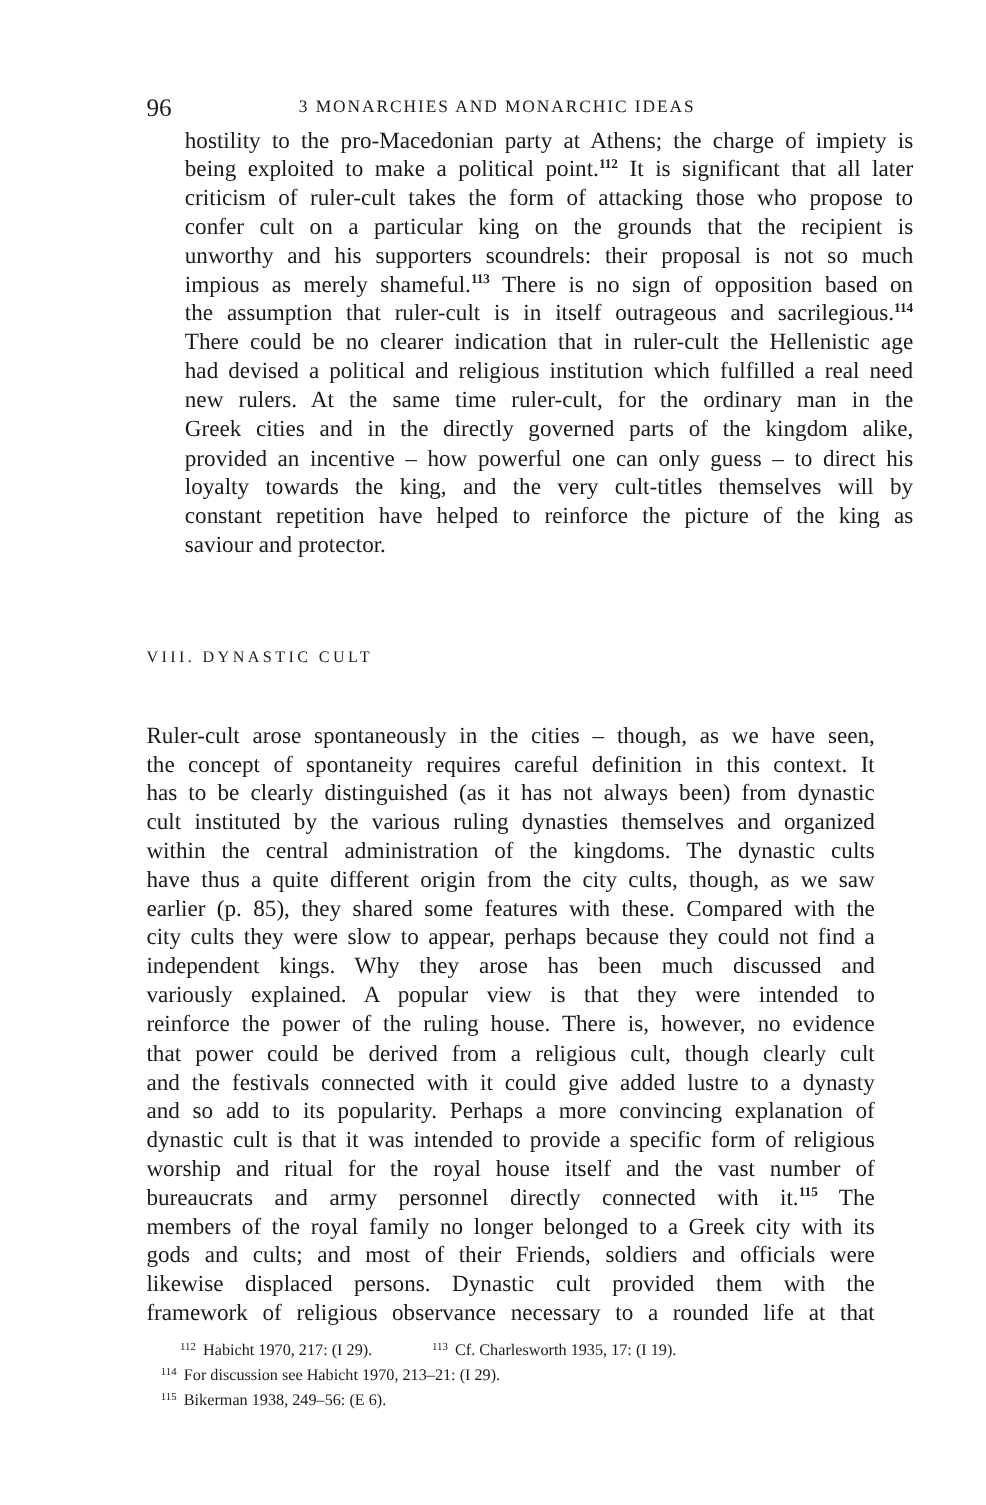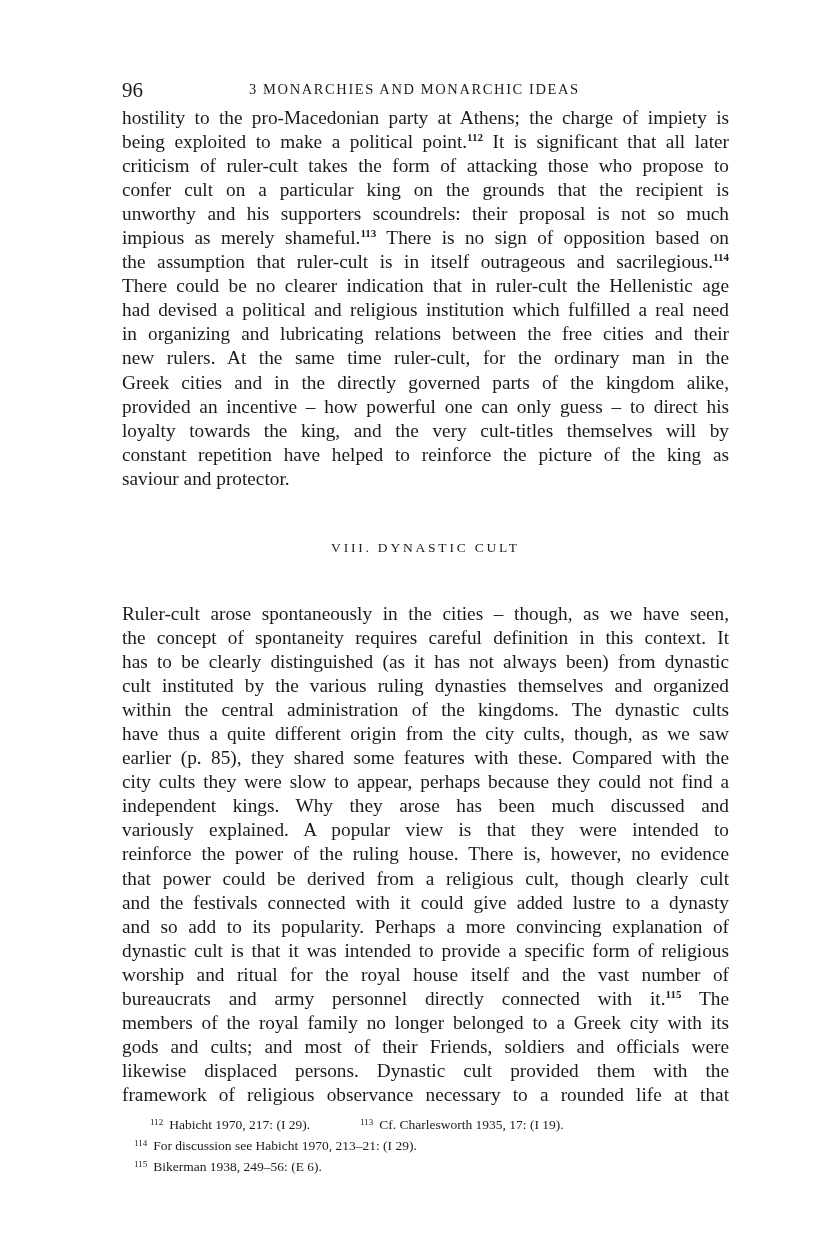--- a/index.html
+++ b/index.html
@@ -20,49 +20,48 @@
   }
   .body-block { position: absolute; left: 0; width: 607px; }
   .line {
     display: block; height: 24.05px; line-height: 24.05px;
     font-size: 19.3px; white-space: nowrap;
     text-align: justify; text-align-last: justify;
   }
   .line.last { text-align-last: left; }
   sup { font-size: 11px; line-height: 0; vertical-align: 7px; font-weight: bold; }
   .section-heading {
-    position: absolute; top: 540px; left: 0; width: 607px; text-align: center;
+    position: absolute; top: 540px; left: 0; width: 607px; 
     font-size: 13.5px; letter-spacing: 2.8px;
   }
   .footnotes { position: absolute; top: 1114px; left: 12px; width: 595px; font-size: 13.5px; }
   .fn { display: block; height: 21px; line-height: 21px; white-space: nowrap; }
   .fn sup { font-size: 9px; vertical-align: 4px; margin-right: 6px; font-weight: normal; }
   .fn-inline { display: inline-block; width: 210px; margin-left: 16px; }
 </style>
 </head>
 <body>
 
 <div class="page">
 
   <div class="running-head">
     <span class="folio">96</span>
     <span class="chapter-title">3 MONARCHIES AND MONARCHIC IDEAS</span>
   </div>
 
-  <div class="body-block" style="top:106px;">
+  <div class="body-block" style="top:106px;margin-left:32px;">
     <span class="line">hostility to the pro-Macedonian party at Athens; the charge of impiety is</span>
     <span class="line"><span>being exploited to make a political point.</span><sup>112</sup><span> It is significant that all later</span></span>
     <span class="line">criticism of ruler-cult takes the form of attacking those who propose to</span>
     <span class="line">confer cult on a particular king on the grounds that the recipient is</span>
     <span class="line">unworthy and his supporters scoundrels: their proposal is not so much</span>
     <span class="line"><span>impious as merely shameful.</span><sup>113</sup><span> There is no sign of opposition based on</span></span>
     <span class="line"><span>the assumption that ruler-cult is in itself outrageous and sacrilegious.</span><sup>114</sup></span>
     <span class="line">There could be no clearer indication that in ruler-cult the Hellenistic age</span>
     <span class="line">had devised a political and religious institution which fulfilled a real need</span>
-    <span class="line">in organizing and lubricating relations between the free cities and their</span>
     <span class="line">new rulers. At the same time ruler-cult, for the ordinary man in the</span>
     <span class="line">Greek cities and in the directly governed parts of the kingdom alike,</span>
     <span class="line">provided an incentive – how powerful one can only guess – to direct his</span>
     <span class="line">loyalty towards the king, and the very cult-titles themselves will by</span>
     <span class="line">constant repetition have helped to reinforce the picture of the king as</span>
     <span class="line last">saviour and protector.</span>
   </div>
 
   <div class="section-heading">VIII. DYNASTIC CULT</div>
 

